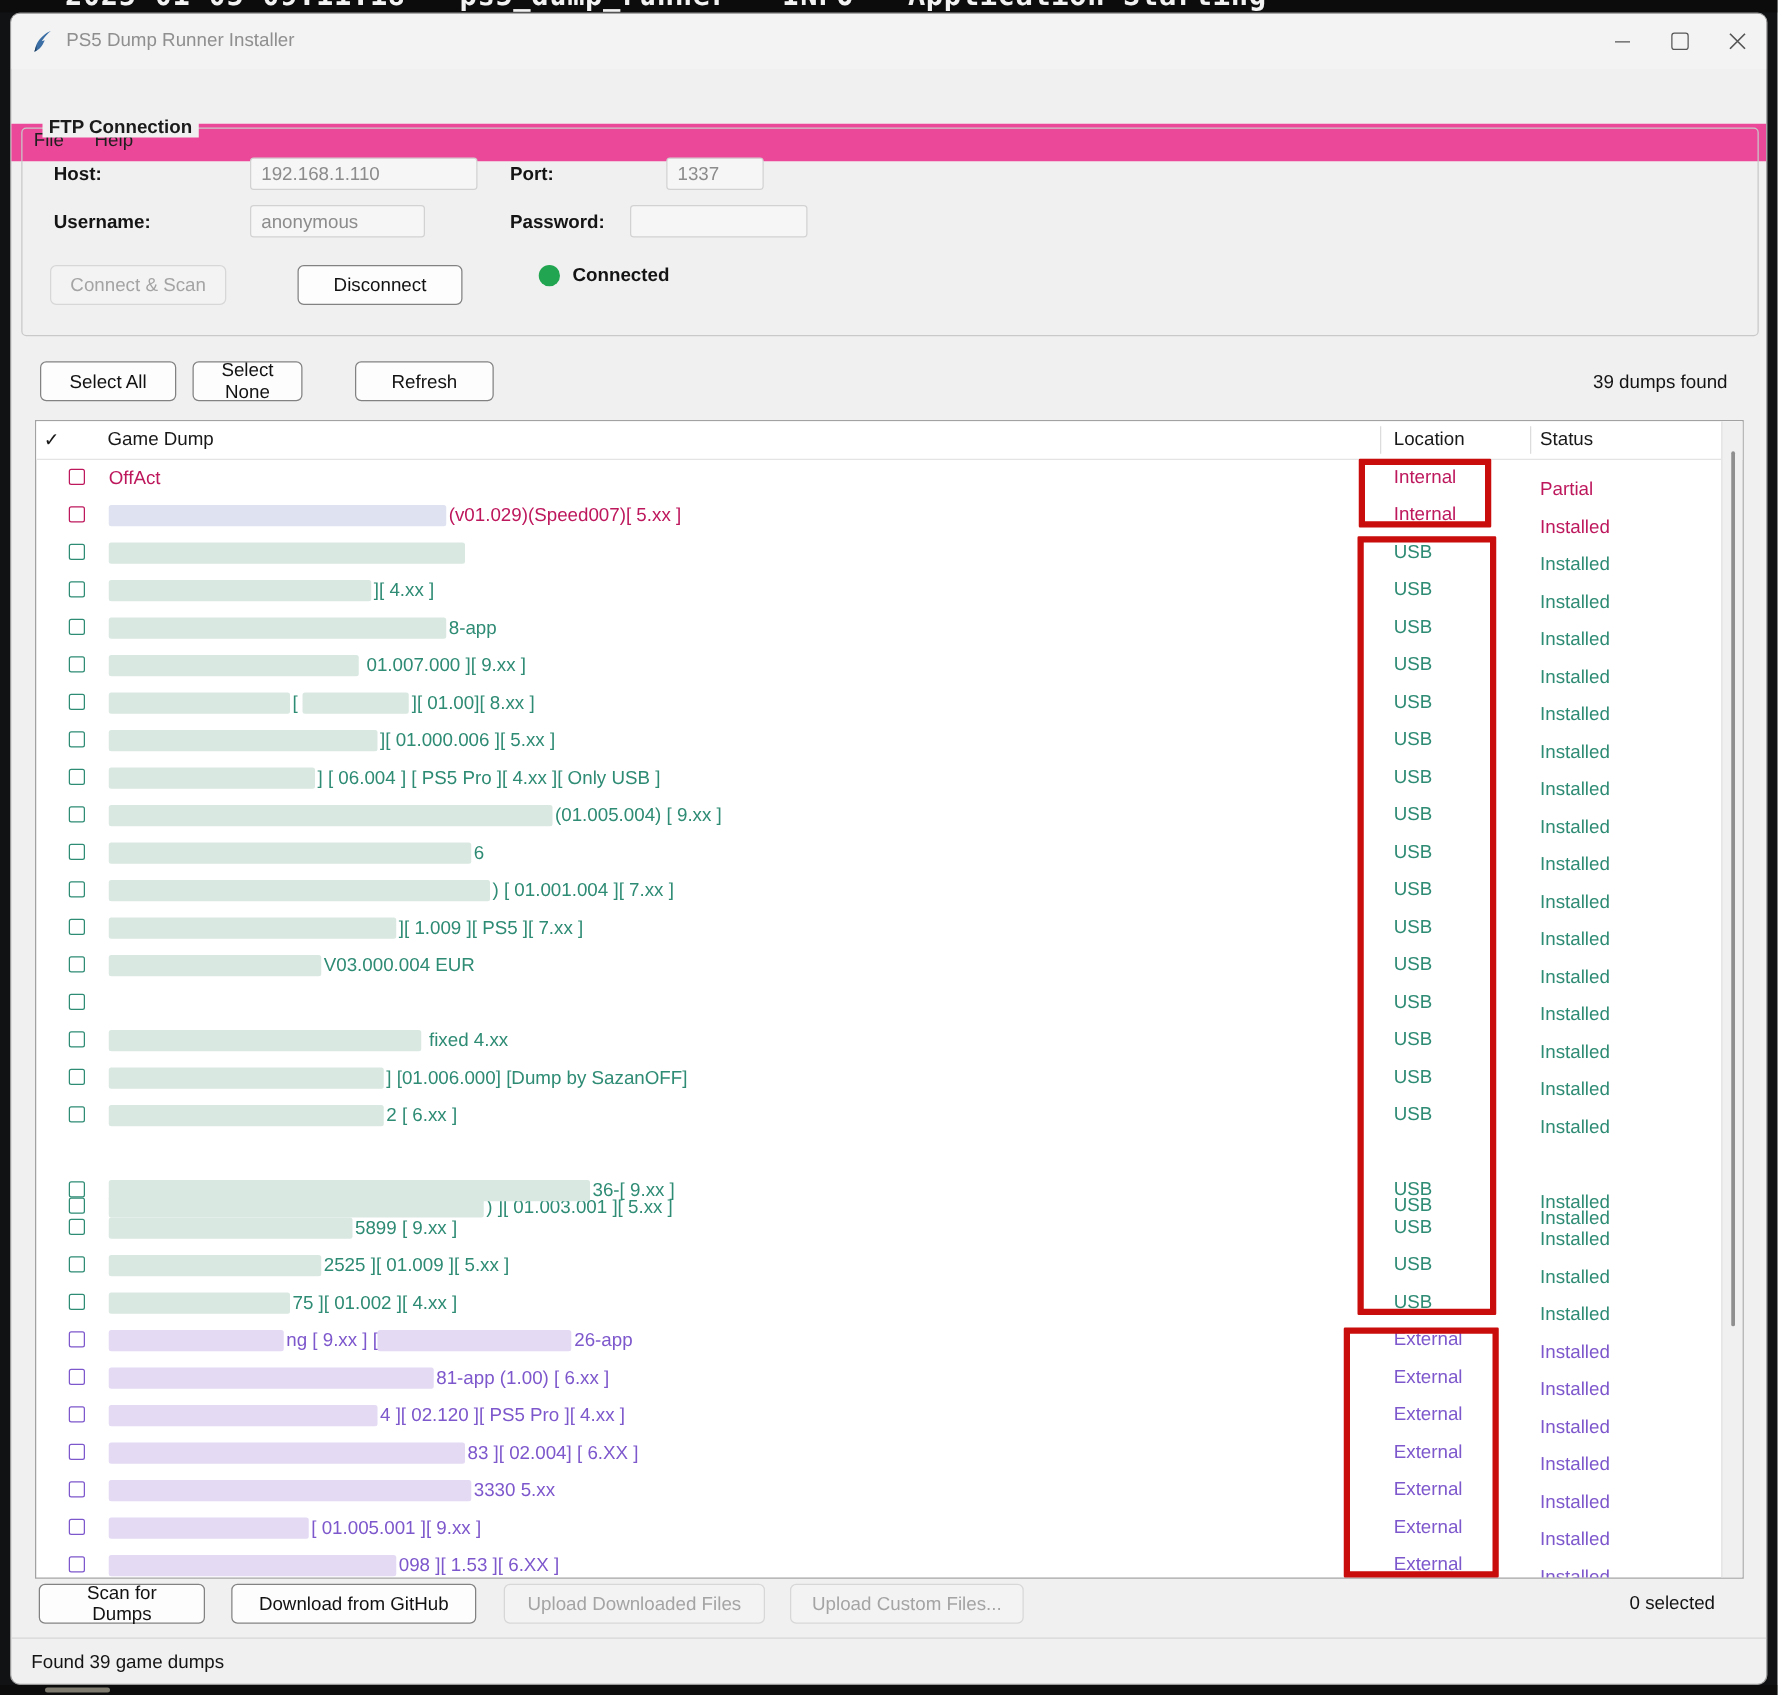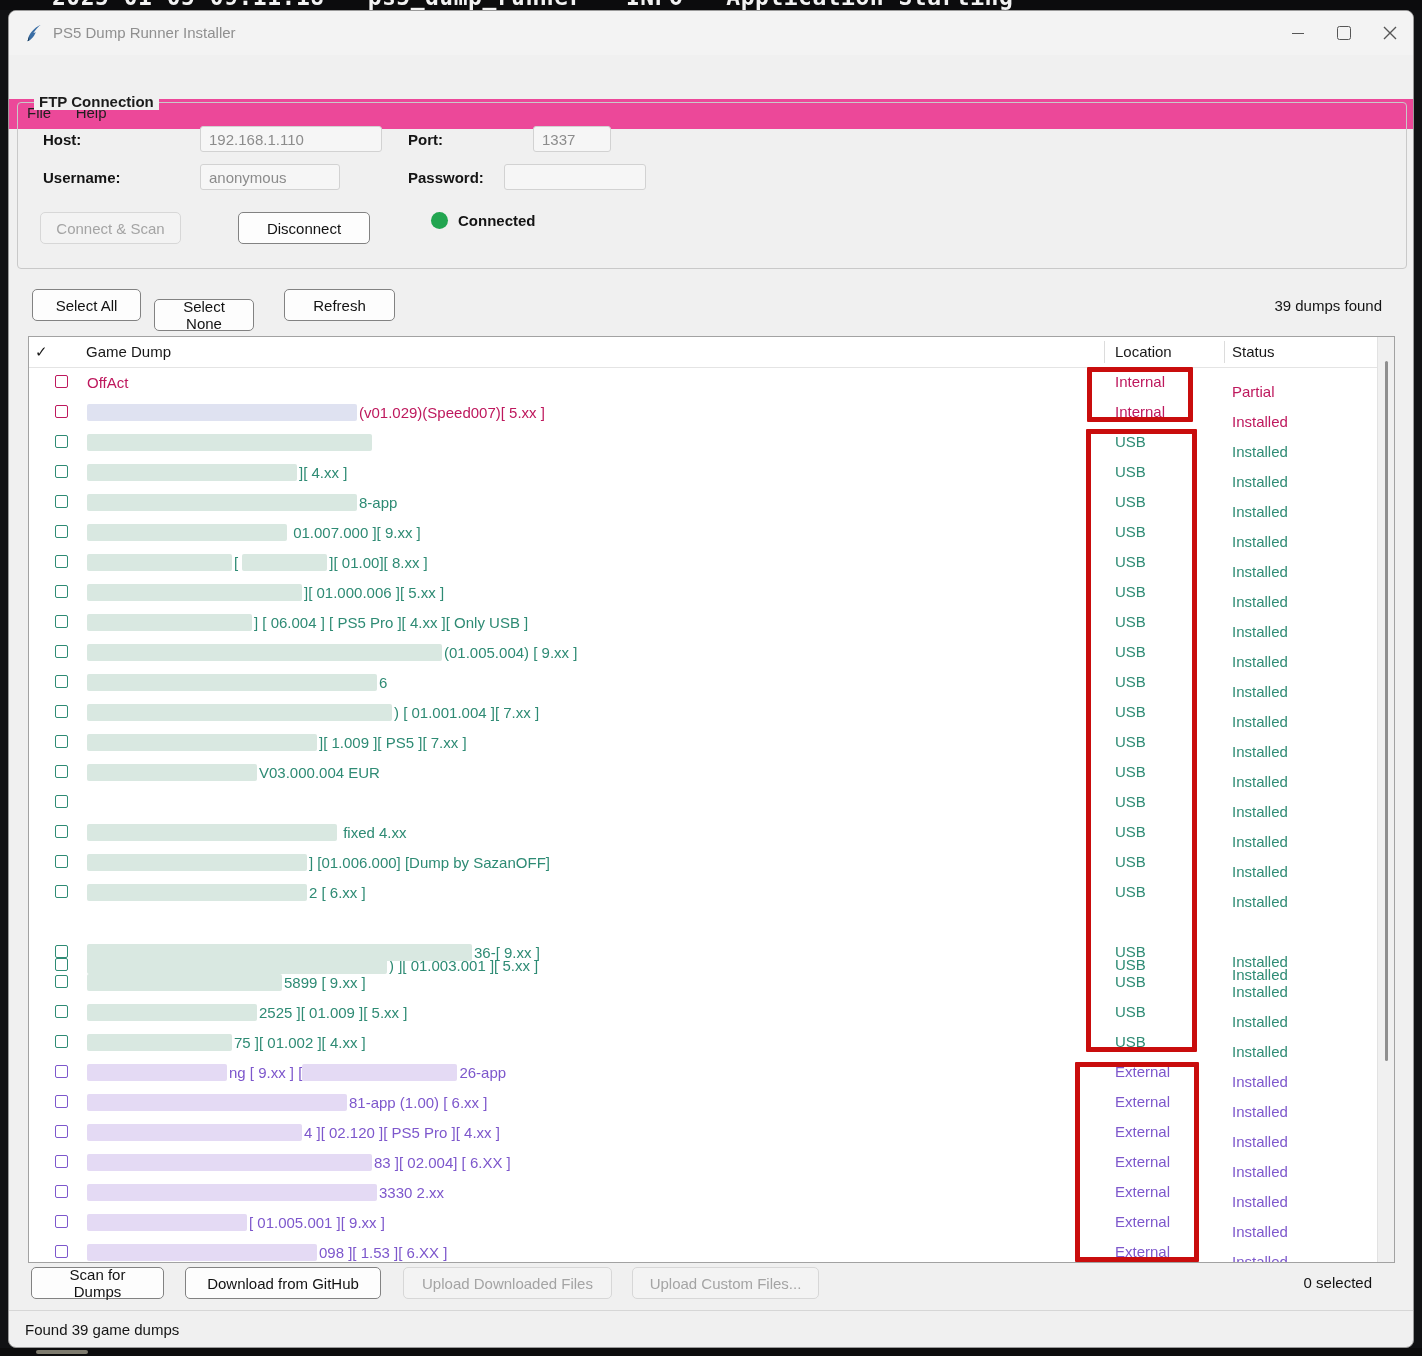--- a/index.html
+++ b/index.html
@@ -146,21 +146,21 @@
     <div class="f-label" style="left:390px;top:66px;">Password:</div>
     <input class="f-input" style="left: 486px; top: 61px; width: 142px;" readonly="" value="">
 
     <button class="btn disabled" style="left:22px;top:109px;width:141px;">Connect &amp; Scan</button>
     <button class="btn" style="left:220px;top:109px;width:132px;">Disconnect</button>
     <div class="conn-dot" style="background:#22a550;"></div>
     <div class="conn-text">Connected</div>
   </div>
 
   <button class="btn" style="left:23px;top:278px;width:109px;">Select All</button>
-  <button class="btn" style="left:145px;top:288px;width:100px;text-align:center;">Select None</button>
+  <button class="btn" style="left:145px;top:278px;width:88px;text-align:center;">Select None</button>
   <button class="btn" style="left:275px;top:278px;width:111px;">Refresh</button>
   <div class="dumps-found">39 dumps found</div>
 
   <div class="table">
     <div class="thead">
       <span class="th" style="left:6px;">✓</span>
       <span class="th" style="left:57px;">Game Dump</span>
       <span class="th" style="left:1086px;">Location</span>
       <span class="th" style="left:1203px;">Status</span>
       <span class="th-sep" style="left:1075px;"></span>
@@ -323,21 +323,21 @@
           <span class="st theme-purple">Installed</span>
         </div>
         <div class="row" style="top: 810px;">
           <span class="cb theme-purple"></span>
           <span class="game theme-purple"><span class="blur blur-purple" style="width: 285px;"></span><span>83 ][ 02.004] [ 6.XX ]</span></span>
           <span class="loc theme-purple">External</span>
           <span class="st theme-purple">Installed</span>
         </div>
         <div class="row" style="top: 840px;">
           <span class="cb theme-purple"></span>
-          <span class="game theme-purple"><span class="blur blur-purple" style="width: 290px;"></span><span>3330 2.xx</span></span>
+          <span class="game theme-purple"><span class="blur blur-purple" style="width: 290px;"></span><span>3330 5.xx</span></span>
           <span class="loc theme-purple">External</span>
           <span class="st theme-purple">Installed</span>
         </div>
         <div class="row" style="top: 870px;">
           <span class="cb theme-purple"></span>
           <span class="game theme-purple"><span class="blur blur-purple" style="width: 160px;"></span><span>[ 01.005.001 ][ 9.xx ]</span></span>
           <span class="loc theme-purple">External</span>
           <span class="st theme-purple">Installed</span>
         </div>
         <div class="row" style="top: 900px;">

